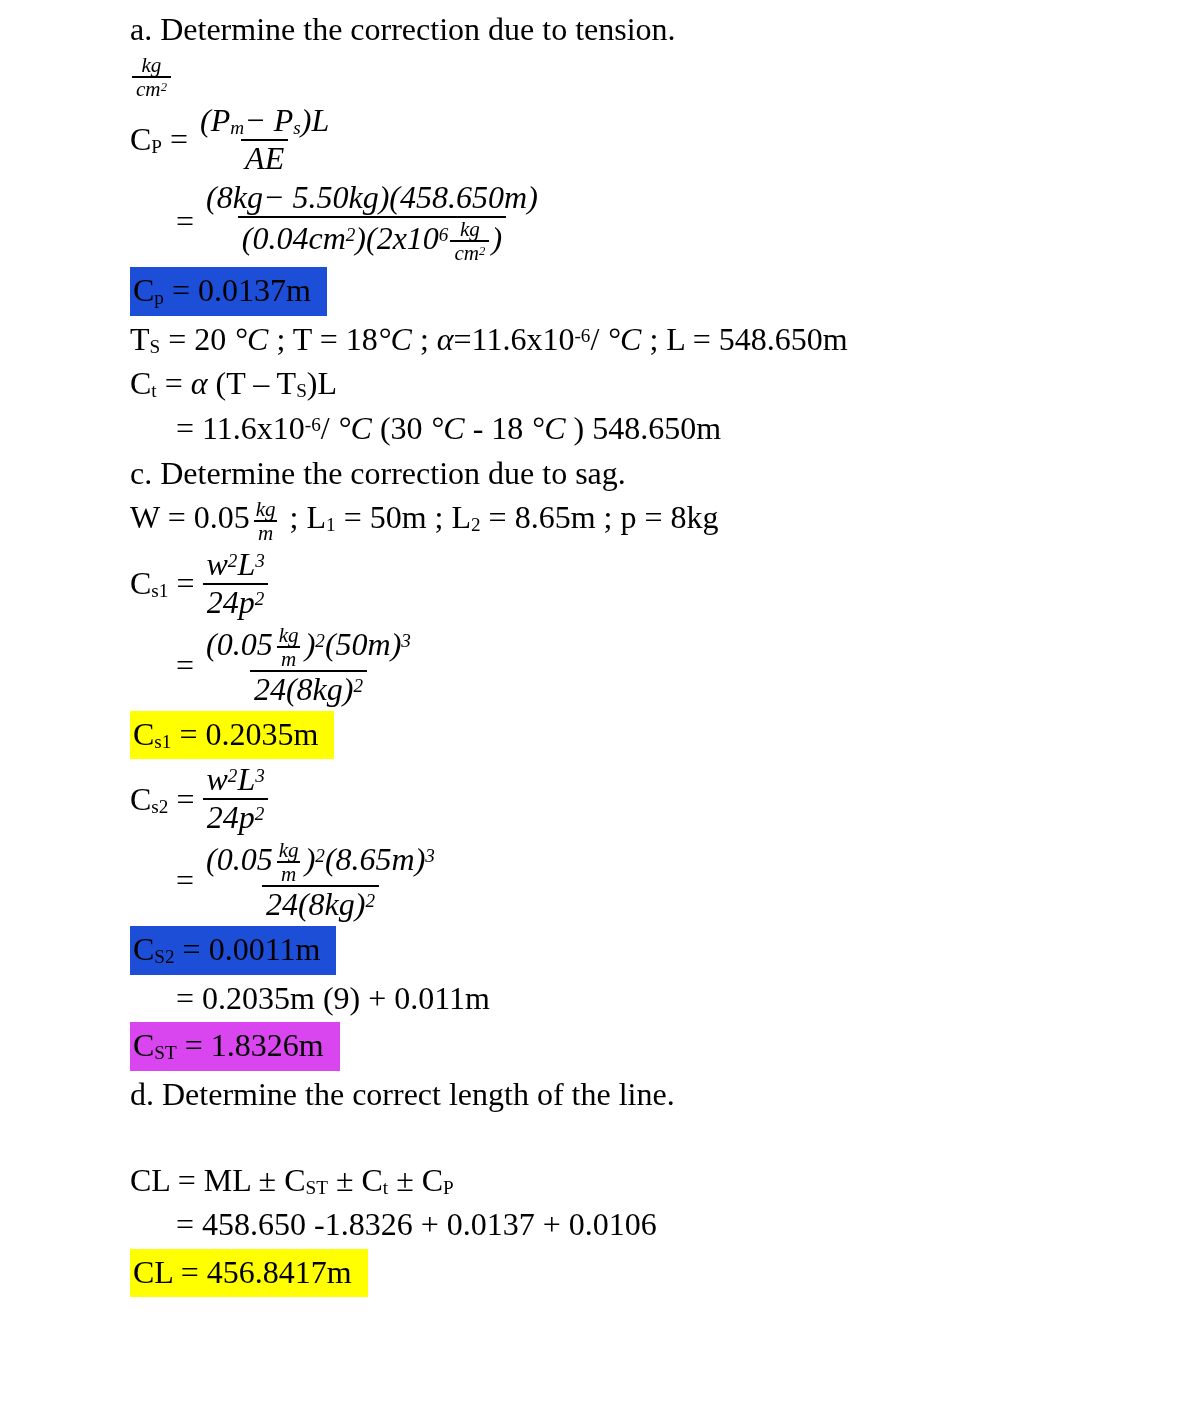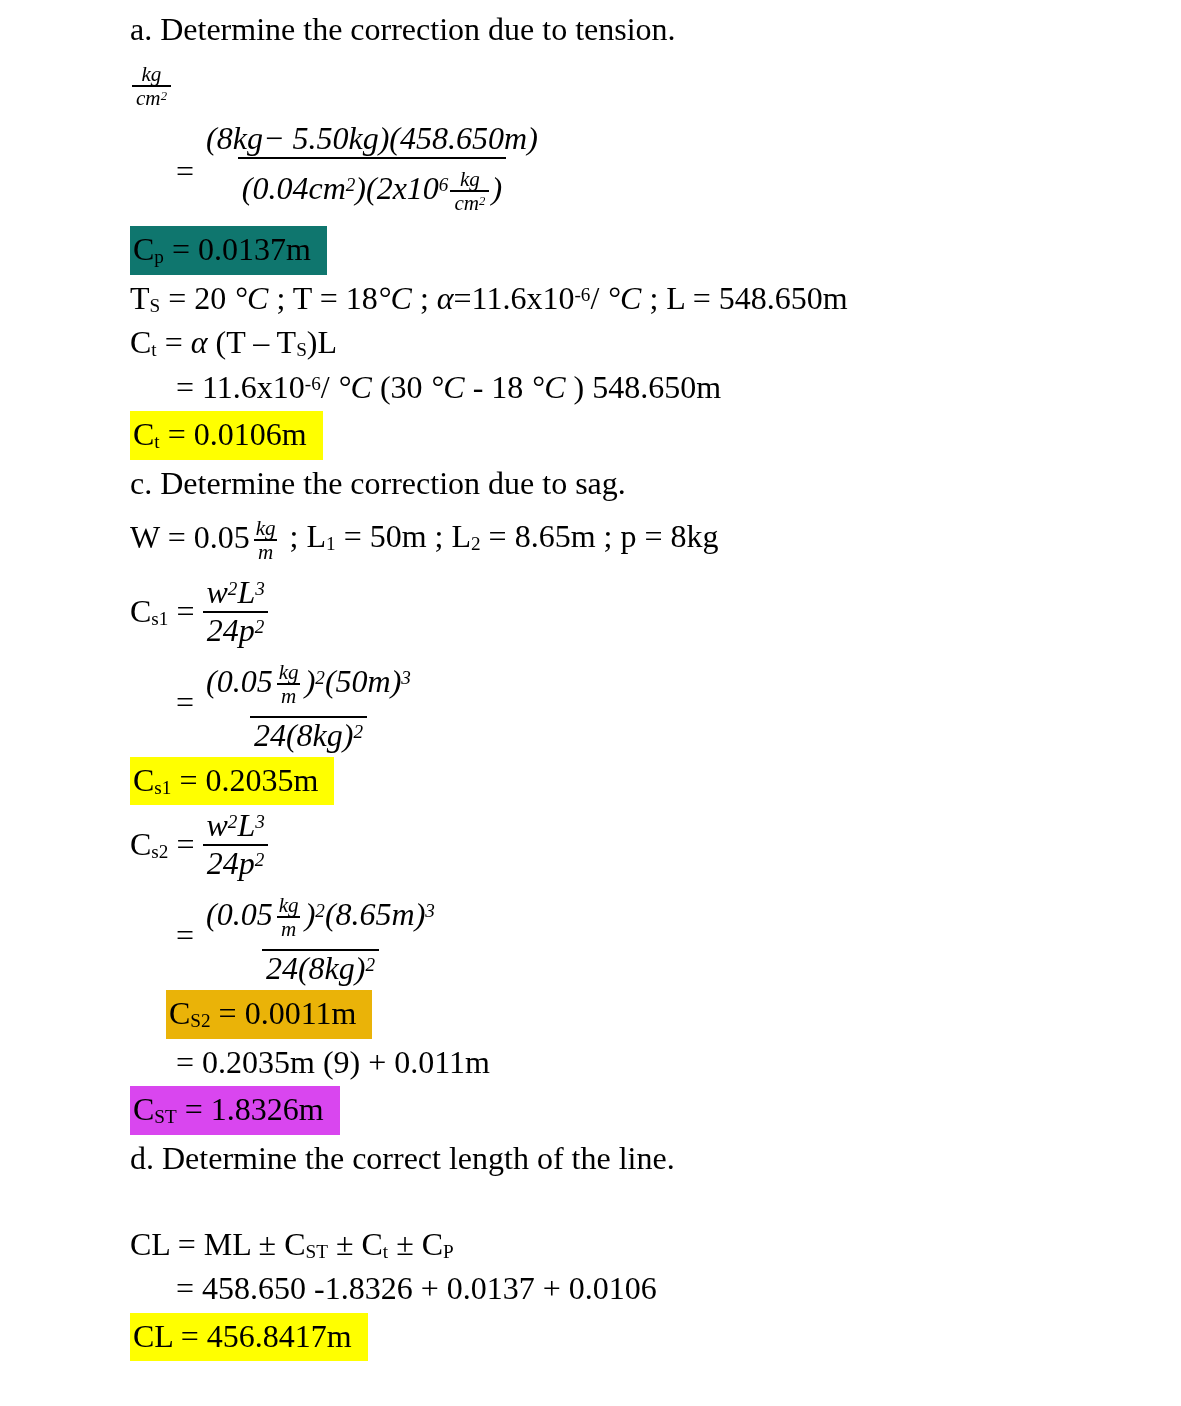--- a/index.html
+++ b/index.html
@@ -15,50 +15,53 @@
   .eqline{display:flex;align-items:center;margin:3px 0;}
   .eqline>span{white-space:pre;}
   .indent{margin-left:46px;}
   sub{font-size:0.60em;vertical-align:-0.18em;line-height:0;}
   sup{font-size:0.60em;vertical-align:0.40em;line-height:0;}
   .it{font-style:italic;}
   .frac{display:inline-flex;flex-direction:column;align-items:center;
         vertical-align:middle;line-height:1.12;text-align:center;}
   .frac .num{display:block;padding:0 4px;}
   .frac .den{display:block;border-top:2px solid #000;padding:0 4px;}
-  .sfrac{font-size:0.66em;line-height:1.05;margin:9px 2px;vertical-align:middle;}
+  .sfrac{font-size:0.66em;line-height:1.05;margin:0 2px;vertical-align:middle;}
   .sfrac .den{border-top:2px solid #000;}
   .hl{display:inline-block;padding:3px 16px 4px 3px;}
   .gap{height:38px;}
 </style>
 </head>
 <body>
 
 <div class="doc">
 
   <div class="line"><span>a. Determine the correction due to tension.</span></div>
 
   <div class="line"><span class="frac sfrac it"><span class="num">kg</span><span class="den"><span>cm</span><sup>2</sup></span></span></div>
 
+  <div class="eqline">
+      <span><span>C</span><sub>P</sub><span> = </span></span>
+      <span class="frac it"><span class="num"><span>(P</span><sub>m</sub><span>− P</span><sub>s</sub><span>)L</span></span><span class="den">AE</span></span>
+    </div>
 
   <div class="eqline indent">
       <span>= </span>
       <span class="frac it"><span class="num">(8kg− 5.50kg)(458.650m)</span><span class="den"><span>(0.04cm</span><sup>2</sup><span>)(2x10</span><sup>6</sup><span class="frac sfrac"><span class="num">kg</span><span class="den"><span>cm</span><sup>2</sup></span></span><span>)</span></span></span>
     </div>
 
-  <div class="line"><span class="hl" style="background: #0f766e;"><span>C</span><sub>p</sub><span> = 0.0137m</span></span></div>
+  <div class="line"><span class="hl" style="background: #1d4ed8;"><span>C</span><sub>p</sub><span> = 0.0137m</span></span></div>
 
 
   <div class="line"><span><span>T</span><sub>S</sub><span> = 20 </span><span class="it">°C</span><span> ; T = 18</span><span class="it">°C</span><span> ; </span><span class="it">α</span><span>=11.6x10</span><sup>-6</sup><span>/ </span><span class="it">°C</span><span> ; L = 548.650m</span></span></div>
 
   <div class="line"><span><span>C</span><sub>t</sub><span> = </span><span class="it">α</span><span> (T – T</span><sub>S</sub><span>)L</span></span></div>
 
   <div class="line indent"><span><span>= 11.6x10</span><sup>-6</sup><span>/ </span><span class="it">°C</span><span> (30 </span><span class="it">°C</span><span> - 18 </span><span class="it">°C</span><span> ) 548.650m</span></span></div>
 
-  <div class="line"><span class="hl" style="background: rgb(255, 255, 0);"><span>C</span><sub>t</sub><span> = 0.0106m</span></span></div>
 
   <div class="line"><span>c. Determine the correction due to sag.</span></div>
 
   <div class="line"><span><span>W = 0.05</span></span><span class="frac sfrac it"><span class="num">kg</span><span class="den">m</span></span><span><span> ; L</span><sub>1</sub><span> = 50m ; L</span><sub>2</sub><span> = 8.65m ; p = 8kg</span></span></div>
 
   <div class="eqline">
       <span><span>C</span><sub>s1</sub><span> = </span></span>
       <span class="frac it"><span class="num"><span>w</span><sup>2</sup><span>L</span><sup>3</sup></span><span class="den"><span>24p</span><sup>2</sup></span></span>
     </div>
 
@@ -72,21 +75,21 @@
   <div class="eqline">
       <span><span>C</span><sub>s2</sub><span> = </span></span>
       <span class="frac it"><span class="num"><span>w</span><sup>2</sup><span>L</span><sup>3</sup></span><span class="den"><span>24p</span><sup>2</sup></span></span>
     </div>
 
   <div class="eqline indent">
       <span>= </span>
       <span class="frac it"><span class="num"><span>(0.05</span><span class="frac sfrac"><span class="num">kg</span><span class="den">m</span></span><span>)</span><sup>2</sup><span>(8.65m)</span><sup>3</sup></span><span class="den"><span>24(8kg)</span><sup>2</sup></span></span>
     </div>
 
-  <div class="line"><span class="hl" style="background: #eab308; margin-left: 36px;"><span>C</span><sub>S2</sub><span> = 0.0011m</span></span></div>
+  <div class="line"><span class="hl" style="background: #1d4ed8;"><span>C</span><sub>S2</sub><span> = 0.0011m</span></span></div>
 
 
   <div class="line indent"><span>= 0.2035m (9) + 0.011m</span></div>
 
   <div class="line"><span class="hl" style="background: #d946ef;"><span>C</span><sub>ST</sub><span> = 1.8326m</span></span></div>
 
   <div class="line"><span>d. Determine the correct length of the line.</span></div>
 
   <div class="gap"></div>
 

